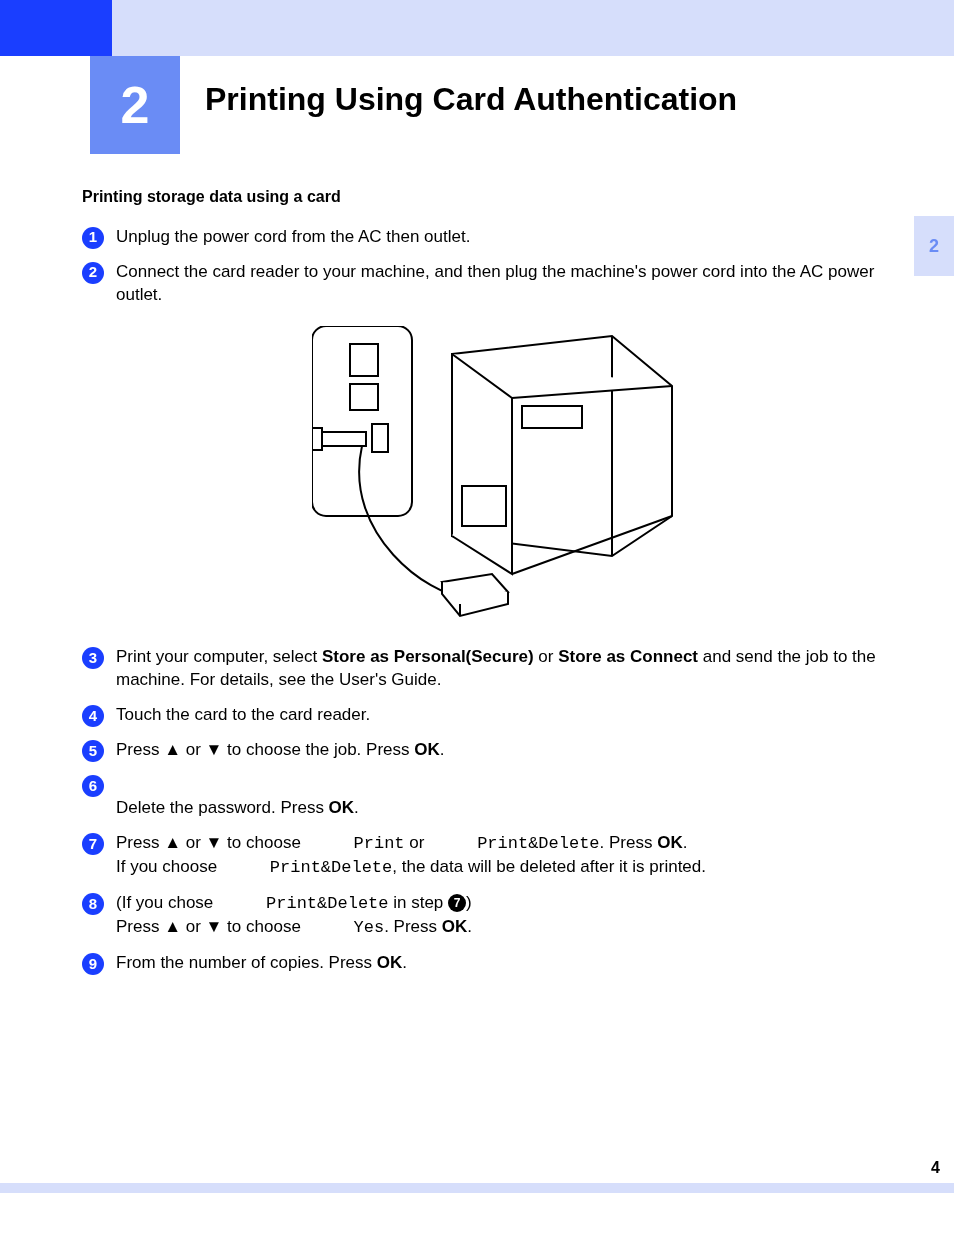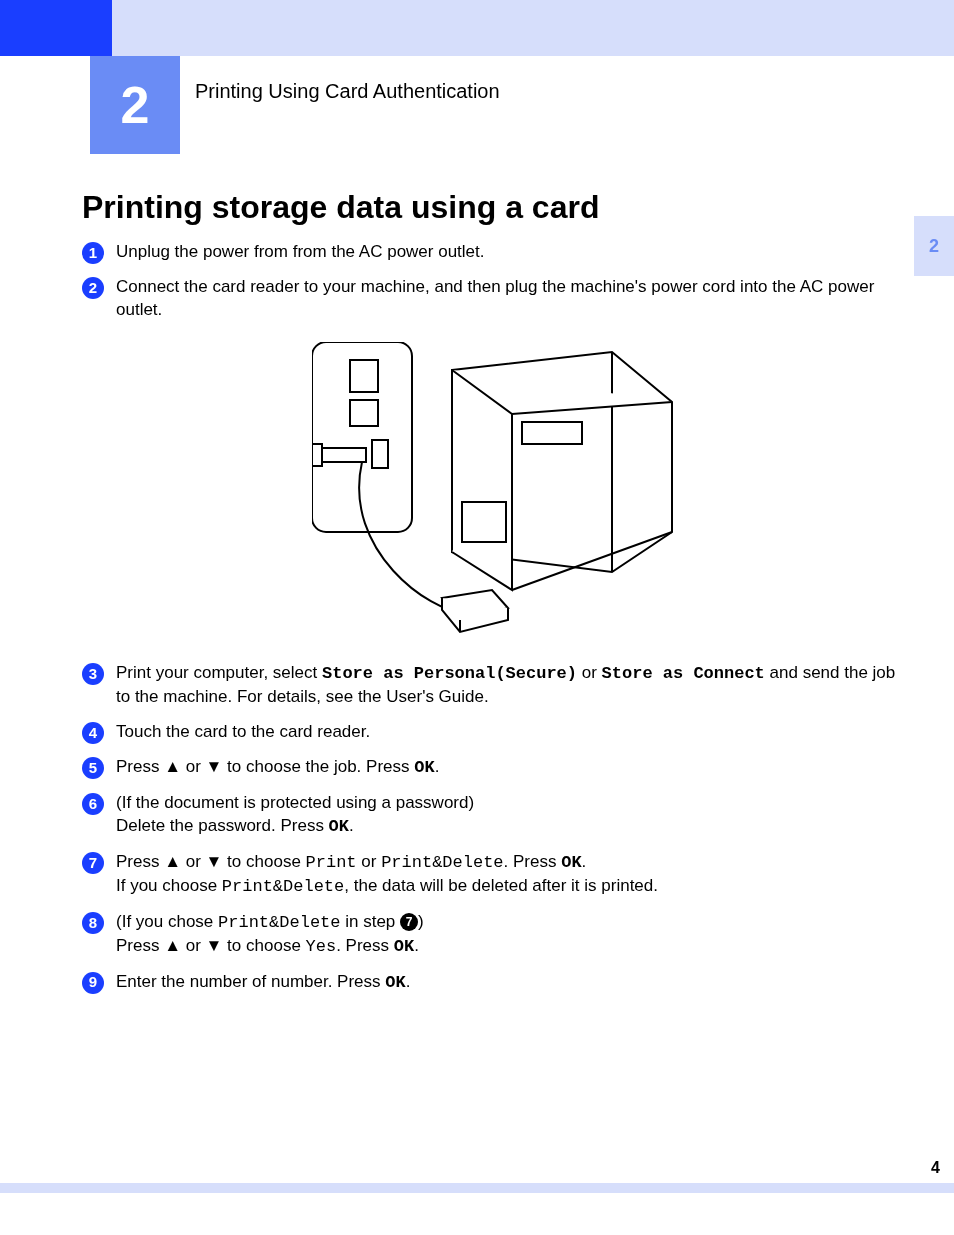--- a/index.html
+++ b/index.html
@@ -32,45 +32,45 @@
     background: #6a8cf5;
     color: #fff;
     font-size: 52px;
     font-weight: bold;
     display: flex;
     align-items: center;
     justify-content: center;
   }
   .chapter-title {
     position: absolute;
-    left: 195px; top: 78px;
-    font-size: 20px;
-    font-weight: normal;
+    left: 205px; top: 78px;
+    font-size: 32px;
+    font-weight: bold;
   }
   .side-tab {
     position: absolute;
     right: 0; top: 216px;
     width: 40px; height: 60px;
     background: #d6defb;
     color: #6a8cf5;
     font-weight: bold;
     font-size: 18px;
     display: flex;
     align-items: center;
     justify-content: center;
   }
   .content {
     position: absolute;
     left: 82px; top: 186px;
     width: 828px;
   }
   .section-title {
-    font-size: 32px;
-    font-weight: bold;
-    margin-bottom: 12px;
+    font-size: 16px;
+    font-weight: bold;
+    margin-bottom: 18px;
   }
   .step {
     display: flex;
     align-items: flex-start;
     margin-bottom: 12px;
   }
   .bullet {
     flex: 0 0 22px;
     width: 22px; height: 22px;
     border-radius: 50%;
@@ -90,22 +90,22 @@
     border-radius: 50%;
     background: #000;
     color: #fff;
     font-size: 12px;
     font-weight: bold;
     align-items: center;
     justify-content: center;
     vertical-align: text-bottom;
   }
   .step-text { flex: 1; }
-  .mono { font-family: "Courier New", monospace; }
-  .b { font-weight: bold; font-family: Liberation Mono, monospace; }
+  .mono { font-family: "Courier New", monospace; margin-left: 48px; }
+  .b { font-weight: bold; }
   .illustration {
     margin: 20px 0 20px 230px;
     width: 380px; height: 300px;
   }
   .page-num {
     position: absolute;
     right: 14px; bottom: 56px;
     font-weight: bold;
     font-size: 16px;
   }
@@ -129,21 +129,21 @@
 
 <div class="side-tab">
   <span>2</span>
 </div>
 
 <div class="content">
   <div class="section-title">Printing storage data using a card</div>
 
   <div class="step">
     <div class="bullet">1</div>
-    <div class="step-text">Unplug the power from from the AC power outlet.</div>
+    <div class="step-text">Unplug the power cord from the AC then outlet.</div>
   </div>
 
   <div class="step">
     <div class="bullet">2</div>
     <div class="step-text">Connect the card reader to your machine, and then plug the machine's power cord into the AC power outlet.</div>
   </div>
 
   <div class="illustration">
     <svg viewBox="0 0 380 300" width="380" height="300">
 
@@ -190,21 +190,21 @@
   <div class="step">
     <div class="bullet">5</div>
     <div class="step-text">
       <span>Press ▲ or ▼ to choose the job. Press </span><span class="b">OK</span><span>.</span>
     </div>
   </div>
 
   <div class="step">
     <div class="bullet">6</div>
     <div class="step-text">
-      <span>(If the document is protected using a password)</span><br>
+      <br>
       <span>Delete the password. Press </span><span class="b">OK</span><span>.</span>
     </div>
   </div>
 
   <div class="step">
     <div class="bullet">7</div>
     <div class="step-text">
       <span>Press ▲ or ▼ to choose </span><span class="mono">Print</span><span> or </span><span class="mono">Print&amp;Delete</span><span>. Press </span><span class="b">OK</span><span>.</span><br>
       <span>If you choose </span><span class="mono">Print&amp;Delete</span><span>, the data will be deleted after it is printed.</span>
     </div>
@@ -214,20 +214,20 @@
     <div class="bullet">8</div>
     <div class="step-text">
       <span>(If you chose </span><span class="mono">Print&amp;Delete</span><span> in step </span><span class="bullet-inline">7</span><span>)</span><br>
       <span>Press ▲ or ▼ to choose </span><span class="mono">Yes</span><span>. Press </span><span class="b">OK</span><span>.</span>
     </div>
   </div>
 
   <div class="step">
     <div class="bullet">9</div>
     <div class="step-text">
-      <span>Enter the number of number. Press </span><span class="b">OK</span><span>.</span>
+      <span>From the number of copies. Press </span><span class="b">OK</span><span>.</span>
     </div>
   </div>
 
 </div>
 
 <div class="bottom-strip"></div>
 <div class="page-num">4</div>
 
 </body></html>

